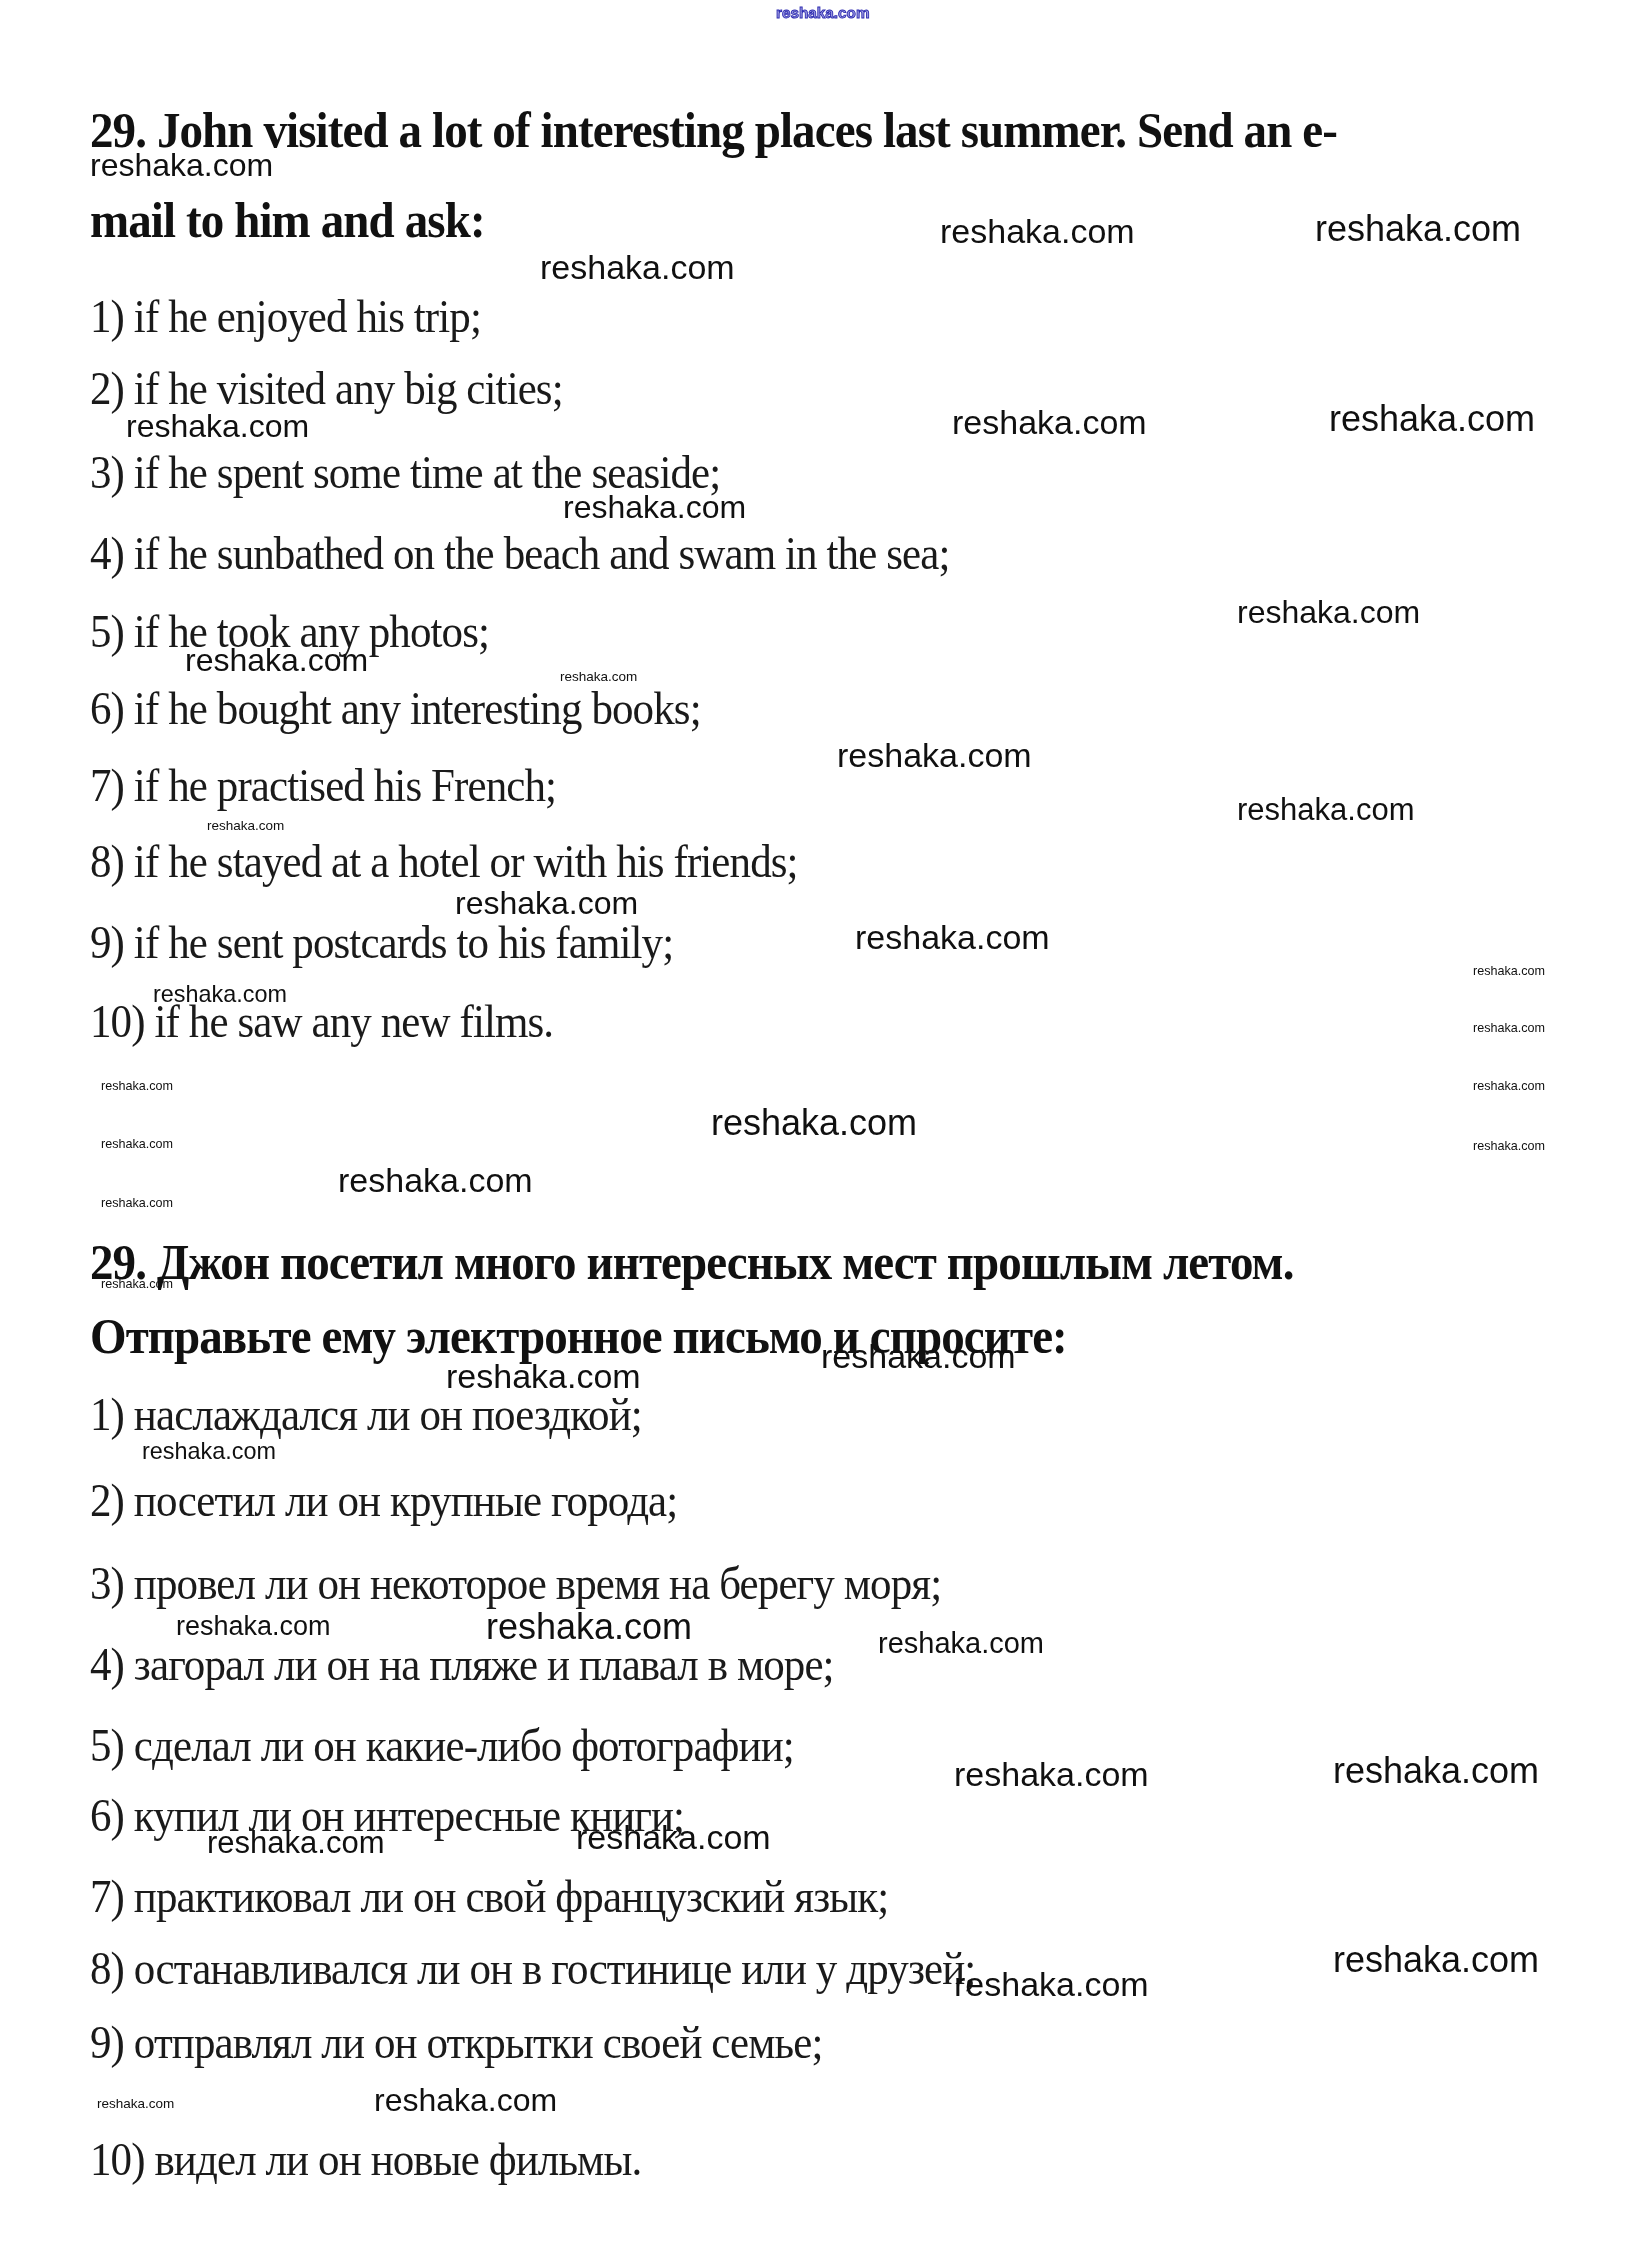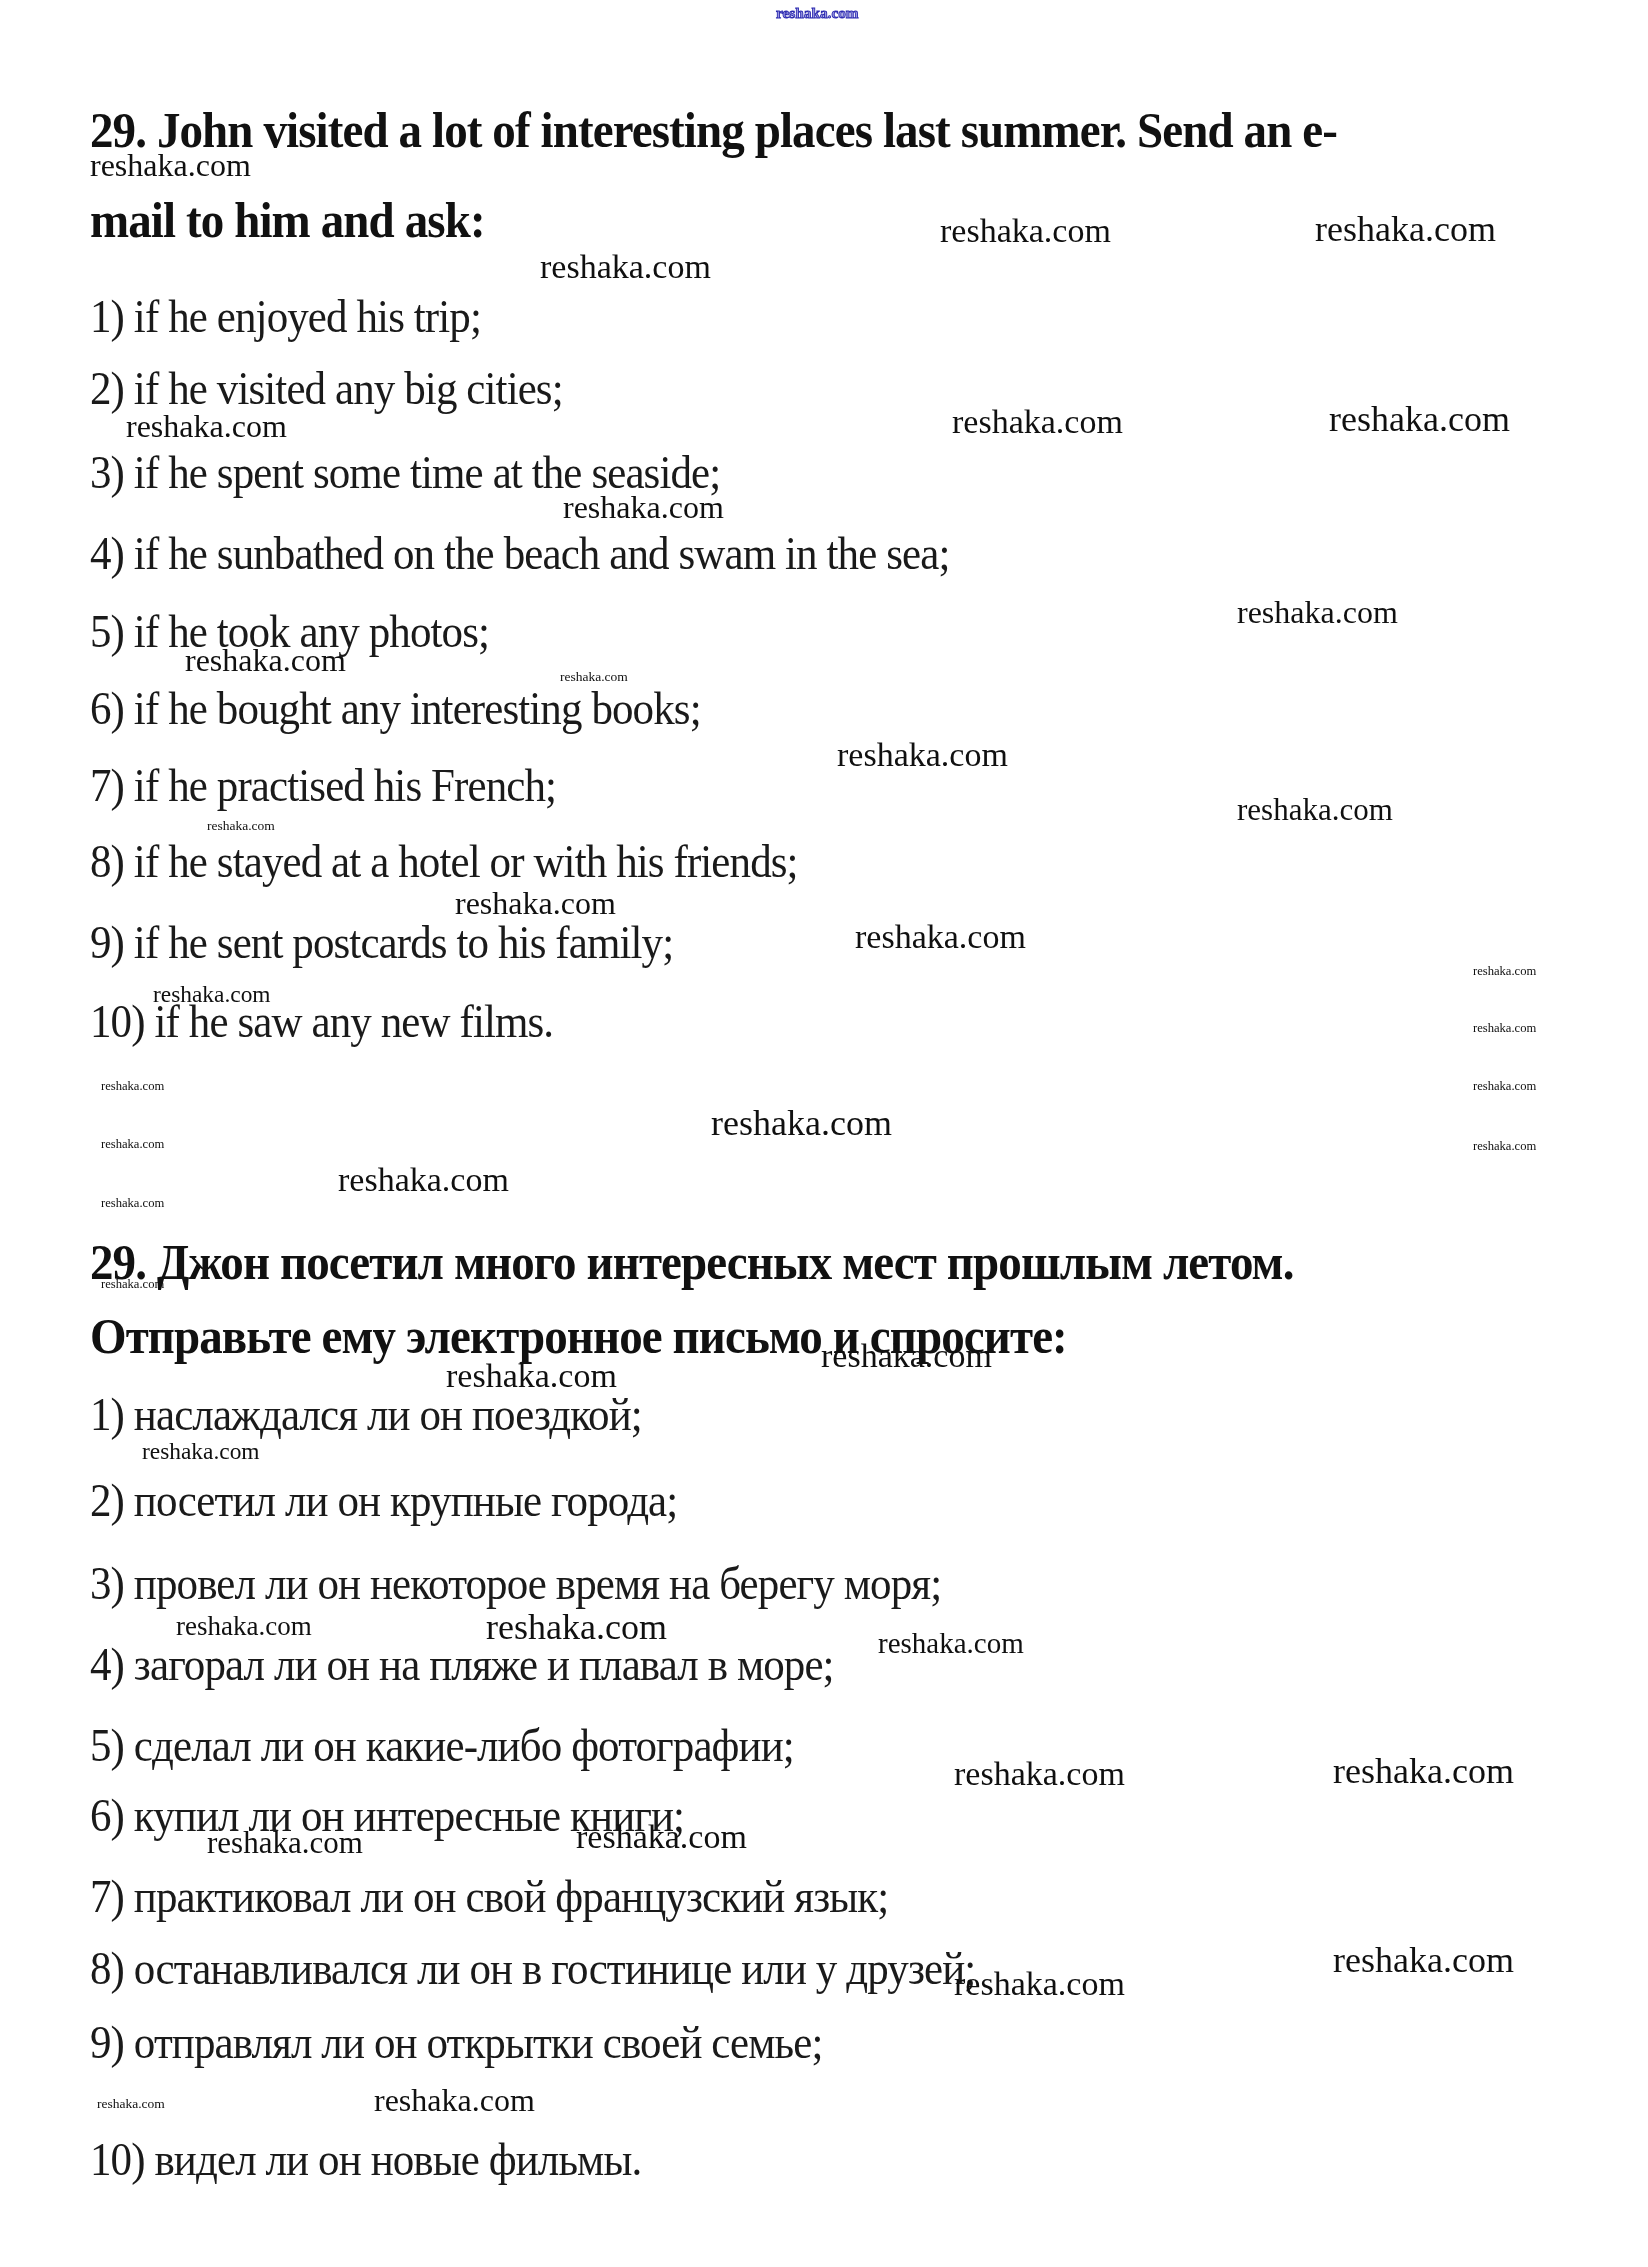--- a/index.html
+++ b/index.html
@@ -15,21 +15,21 @@
     font-family:"Liberation Serif",serif;
     font-size:43px;color:#1a1a1a;
     white-space:nowrap;letter-spacing:-0.9px;
     transform:scaleY(1.08);transform-origin:top left;
   }
   .heading{
     font-weight:bold;font-size:47px;color:#111111;
   }
   .wm{
     position:absolute;
-    font-family:Liberation Serif, serif;
+    font-family:Liberation Sans, sans-serif;
     color:#101010;white-space:nowrap;line-height:1;
   }
   .wm-blue{
     color:#9a98e0;
     -webkit-text-stroke:0.9px #2d2bb0;
     font-weight:bold;
   }
 </style>
 </head>
 <body>

